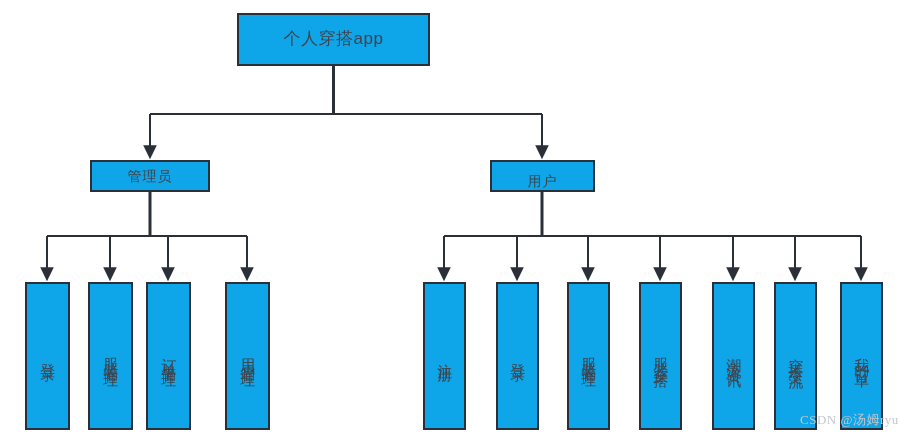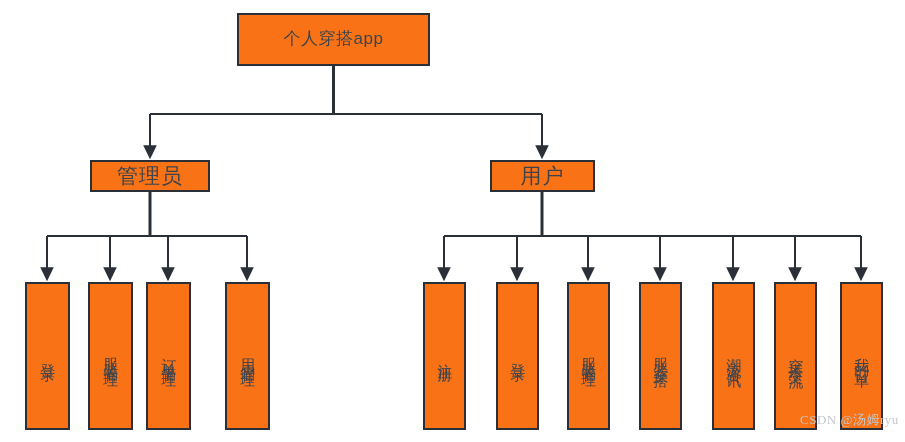--- a/index.html
+++ b/index.html
@@ -19,21 +19,21 @@
     position: absolute;
     left: 0;
     top: 0;
     width: 905px;
     height: 442px;
     pointer-events: none;
   }
   .node {
     position: absolute;
     box-sizing: border-box;
-    background: #f97316;
+    background: #0ea5e9;
     border: 2px solid #2b3038;
     display: flex;
     align-items: center;
     justify-content: center;
     color: #3a3f47;
   }
   .node-label {
     display: block;
     text-align: center;
     line-height: 1.32;
@@ -46,21 +46,21 @@
     height: 53px;
   }
   .node.root .node-label {
     font-size: 17px;
     letter-spacing: 0.5px;
   }
   .node.level2 {
     height: 32px;
   }
   .node.level2 .node-label {
-    font-size: 21px;
+    font-size: 14px;
     letter-spacing: 1px;
   }
   .node.admin-node {
     left: 90px;
     top: 160px;
     width: 120px;
   }
   .node.user-node {
     left: 490px;
     top: 160px;

